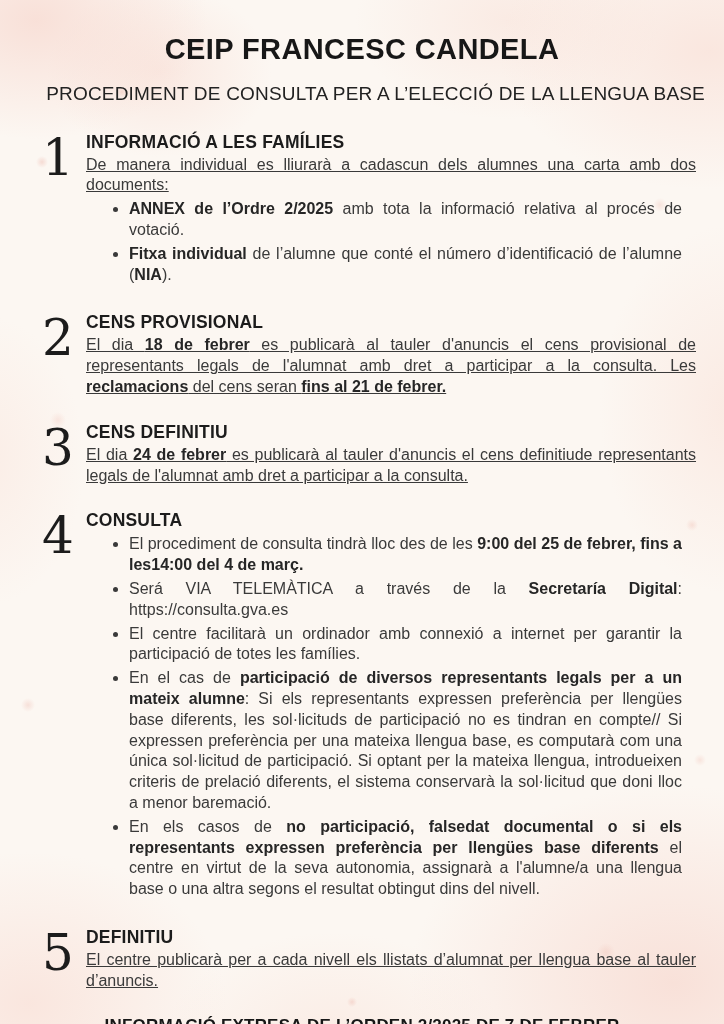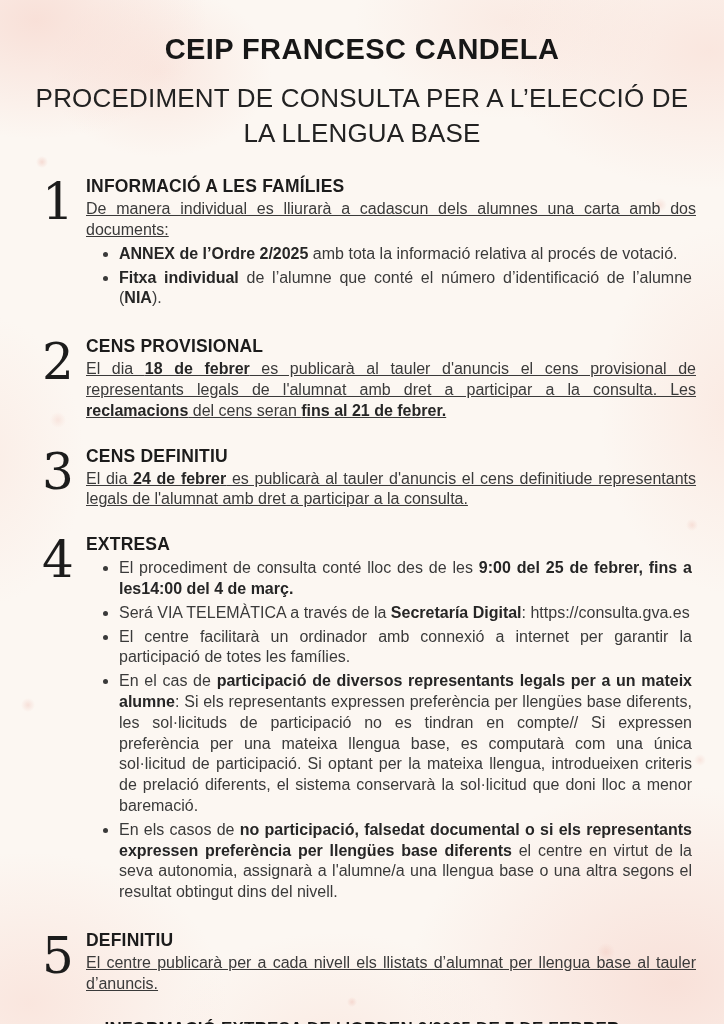--- a/index.html
+++ b/index.html
@@ -41,22 +41,22 @@
     margin: 33px 20px 0;
     text-align: center;
     font-size: 29px;
     font-weight: 700;
     letter-spacing: 0.4px;
     color: #171717;
   }
   .subtitle {
     margin: 15px auto 0;
     width: 686px;
-    text-align: center;
-    font-size: 26px;
+    text-align: right;
+    font-size: 19px;
     font-weight: 400;
     line-height: 1.35;
     letter-spacing: 0.2px;
     color: #222222;
   }
   .sections { margin: 25px 28px 0 30px; }
   .section { display: flex; margin-bottom: 24px; }
   .num {
     flex: 0 0 56px;
     width: 56px;
@@ -81,21 +81,21 @@
     line-height: 1.3;
     color: #3a3a3a;
     text-align: justify;
   }
   .body-text { margin: 1px 0 0; text-decoration: underline; }
   .bullets {
     margin: 3px 0 0;
     padding-left: 29px;
     list-style: disc;
   }
-  .bullets li { margin: 0 4px 3px; }
+  .bullets li { margin: 0 14px 3px; }
   .b { font-weight: 700; color: #262626; }
   .footer {
     margin-top: 21px;
     text-align: center;
     font-size: 17px;
     font-weight: 700;
     letter-spacing: 0.2px;
     color: #171717;
   }
 </style>
@@ -133,23 +133,23 @@
       <div class="num">3</div>
       <div class="content">
         <h3 class="heading">CENS DEFINITIU</h3>
         <p class="body-text"><span>El dia </span><span class="b">24 de febrer</span><span> es publicarà al tauler d'anuncis el cens definitiude representants legals de l'alumnat amb dret a participar a la consulta.</span></p>
       </div>
     </section>
 
     <section class="section">
       <div class="num">4</div>
       <div class="content">
-        <h3 class="heading">EXTRESA</h3>
+        <h3 class="heading">CONSULTA</h3>
         <ul class="bullets">
-          <li><span>El procediment de consulta conté lloc des de les </span><span class="b">9:00 del 25 de febrer, fins a les14:00 del 4 de març.</span></li>
+          <li><span>El procediment de consulta tindrà lloc des de les </span><span class="b">9:00 del 25 de febrer, fins a les14:00 del 4 de març.</span></li>
           <li><span>Será VIA TELEMÀTICA a través de la </span><span class="b">Secretaría Digital</span><span>: https://consulta.gva.es</span></li>
           <li><span>El centre facilitarà un ordinador amb connexió a internet per garantir la participació de totes les famílies.</span></li>
           <li><span>En el cas de </span><span class="b">participació de diversos representants legals per a un mateix alumne</span><span>: Si els representants expressen preferència per llengües base diferents, les sol·licituds de participació no es tindran en compte// Si expressen preferència per una mateixa llengua base, es computarà com una única sol·licitud de participació. Si optant per la mateixa llengua, introdueixen criteris de prelació diferents, el sistema conservarà la sol·licitud que doni lloc a menor baremació.</span></li>
           <li><span>En els casos de </span><span class="b">no participació, falsedat documental o si els representants expressen preferència per llengües base diferents</span><span> el centre en virtut de la seva autonomia, assignarà a l'alumne/a una llengua base o una altra segons el resultat obtingut dins del nivell.</span></li>
         </ul>
       </div>
     </section>
 
     <section class="section">
       <div class="num">5</div>

